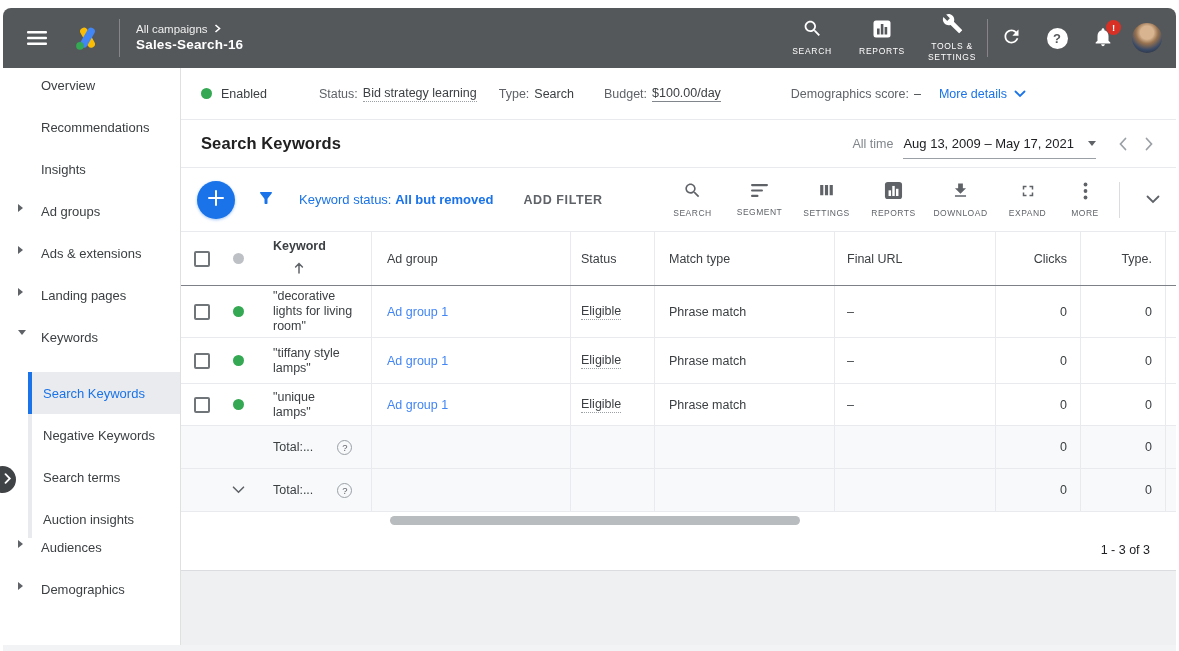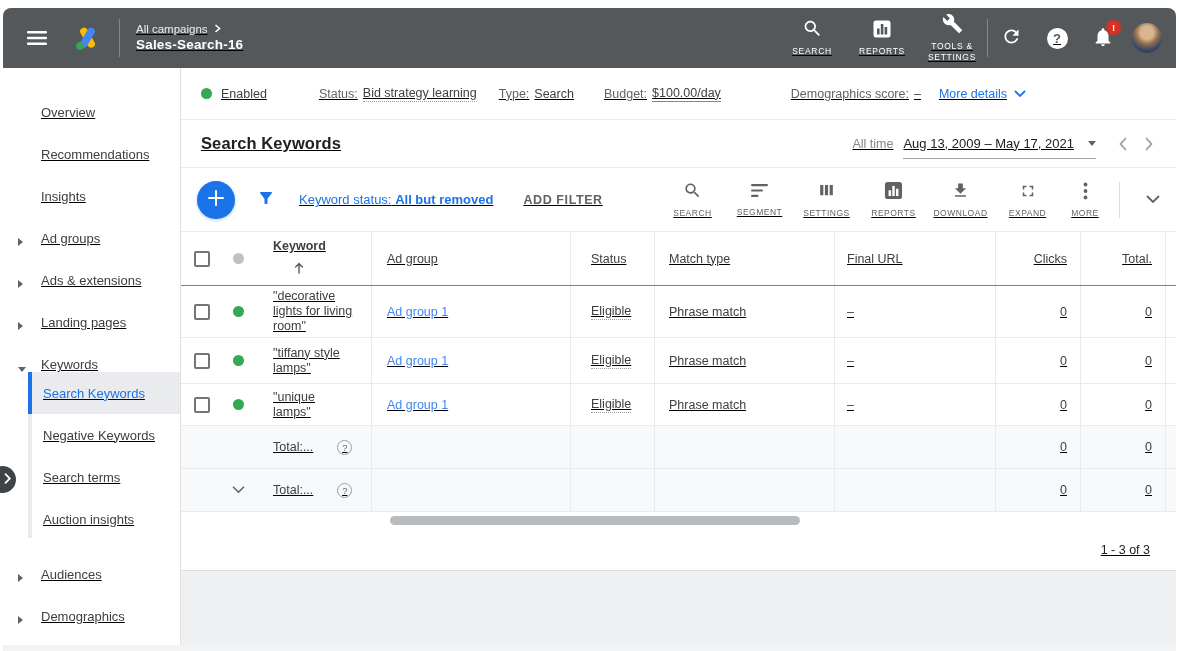--- a/index.html
+++ b/index.html
@@ -1,18 +1,18 @@
 <!DOCTYPE html>
 <html><head>
 <meta charset="utf-8">
 <style>
   * { margin:0; padding:0; box-sizing:border-box; }
   html,body { width:1179px; height:651px; overflow:hidden; background:#fff;
     font-family:"Liberation Sans", sans-serif; }
-  .window { margin:8px 3px 0; width:1173px;text-decoration:underline; }
+  .window { margin:8px 3px 0; width:1173px; }
 
   
   .topbar { height:60px; background:#55585a; border-radius:8px 8px 0 0;
     display:flex; align-items:center; padding:0 14px; color:#fff; }
   .icon-btn { background:none; border:none; cursor:pointer; color:#fff;
     display:flex; flex-direction:column; align-items:center; justify-content:center; }
   .hamburger { width:40px; height:40px; margin-right:8px; }
   .logo-wrap { width:44px; display:flex; justify-content:center; margin-right:10px; }
   .tb-divider { width:1px; height:38px; background:rgba(255,255,255,.28); }
   .crumbs { margin-left:16px; line-height:1.25; }
@@ -28,21 +28,21 @@
     background:#d93025; color:#fff; font-size:9.5px; font-weight:bold;
     display:flex; align-items:center; justify-content:center; }
   .avatar { width:30px; height:30px; border-radius:50%; margin-left:6px; cursor:pointer;
     background:radial-gradient(circle at 50% 32%, #d9b491 26%, #96714f 44%, #3a4a66 68%, #1d2026 100%); }
 
   
   .app-body { display:flex; height:577px; background:#fff; }
 
   
   .sidebar { width:178px; border-right:1px solid #e0e0e0; padding-top:10px; position:relative; flex:none; }
-  .side-item { height:42px; display:flex; align-items:flex-end; padding-left:38px; position:relative;
+  .side-item { height:42px; display:flex; align-items:flex-start; padding-left:38px; position:relative;
     font-size:13px; color:#3c4043; cursor:pointer; }
   .side-item .tri { position:absolute; left:15px; width:0; height:0; }
   .tri-collapsed { border-left:5px solid #5f6368; border-top:4px solid transparent; border-bottom:4px solid transparent; }
   .tri-expanded { border-top:5px solid #5f6368; border-left:4px solid transparent; border-right:4px solid transparent; }
   .submenu { position:relative; }
   .submenu::before { content:""; position:absolute; left:25px; top:2px; bottom:2px; width:4px; background:#e8eaed; }
   .sub-item { height:42px; display:flex; align-items:center; margin-left:25px; padding-left:15px;
     font-size:13px; color:#3c4043; cursor:pointer; position:relative; z-index:1; }
   .sub-item.selected { background:#e9ebee; color:#1a73e8; }
   .sub-item.selected::before { content:""; position:absolute; left:0; top:0; bottom:0; width:4px; background:#1a73e8; }
@@ -94,21 +94,21 @@
   .cell { display:flex; align-items:center; font-size:12.5px; color:#3c4043; min-width:0; }
   .c-border { border-left:1px solid #e8eaed; }
   .thead { height:54px; border-bottom:1px solid #7d8187; }
   .thead .cell { font-size:12.5px; color:#3c4043; }
   .checkbox { width:16px; height:16px; border:2px solid #70757a; border-radius:2px; background:#fff;
     margin-left:13px; cursor:pointer; flex:none; }
   .cell-dot { justify-content:center; }
   .cell-keyword { padding-left:20px; white-space:pre-line; line-height:15px; }
   .cell-adgroup { padding-left:15px; }
   .cell-adgroup a { color:#4285f4; text-decoration:none; cursor:pointer; }
-  .cell-status { padding-left:20px; }
+  .cell-status { padding-left:10px; }
   .cell-match { padding-left:14px; }
   .cell-url { padding-left:12px; }
   .cell-num { justify-content:flex-end; padding-right:13px; }
   .sort-wrap { display:flex; align-items:center; gap:8px; font-weight:bold; cursor:pointer;flex-direction:column; }
   .trow { border-bottom:1px solid #e8eaed; }
   .r1 { height:52px; } .r2 { height:46px; } .r3 { height:42px; }
   .total-row { height:43px; background:#f8f9fa; border-bottom:1px solid #e8eaed; }
   .total-label { display:flex; align-items:center; gap:24px; padding-left:20px; }
   .qmark { width:15px; height:15px; border-radius:50%; border:1.5px solid #9aa0a6; color:#5f6368;
     font-size:9.5px; display:flex; align-items:center; justify-content:center; cursor:pointer; flex:none; }
@@ -411,21 +411,21 @@
             <span><svg width="10" height="12" viewBox="0 0 10 12">
                   <path d="M5 11V1.8M1.6 5L5 1.5 8.4 5" fill="none" stroke="#5f6368" stroke-width="1.5" stroke-linecap="round"></path>
                 </svg></span>
           </span>
         </div>
         <div class="cell cell-adgroup c-border">Ad group</div>
         <div class="cell cell-status c-border">Status</div>
         <div class="cell cell-match c-border">Match type</div>
         <div class="cell cell-url c-border">Final URL</div>
         <div class="cell cell-num c-border">Clicks</div>
-        <div class="cell cell-num c-border">Total.</div>
+        <div class="cell cell-num c-border">Type.</div>
         <div class="cell c-border"></div>
       </div>
 
       <div class="grid-row trow r1">
         <div class="cell">
             <span class="checkbox"></span>
           </div>
         <div class="cell cell-dot">
             <span class="dot green"></span>
           </div>

